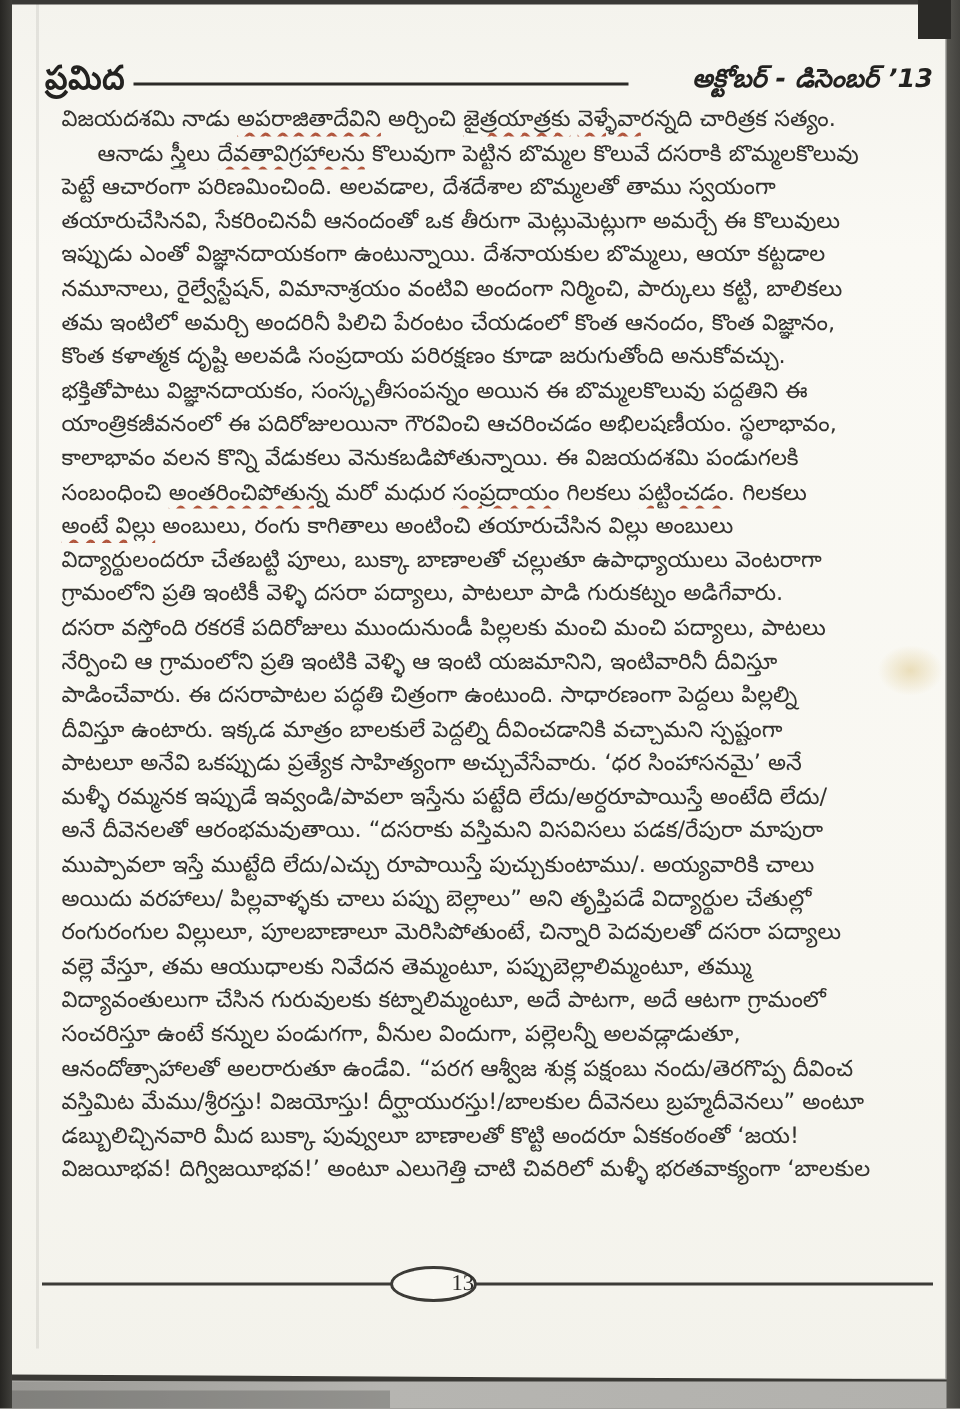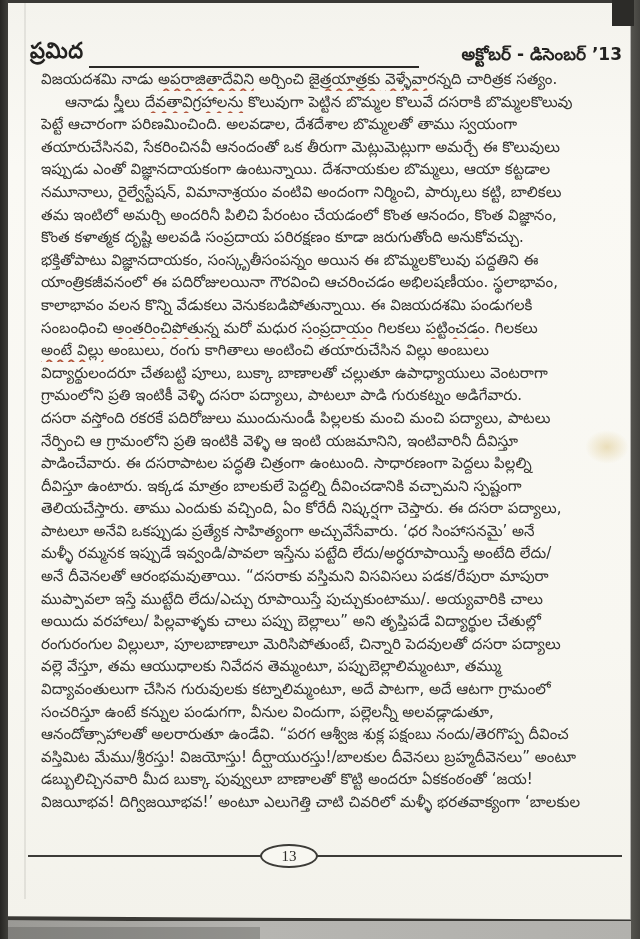--- a/index.html
+++ b/index.html
@@ -24,40 +24,40 @@
     background:#3a3935;transform:rotate(0.3deg);}
   .below-paper{position:absolute;left:0;right:0;top:921px;bottom:0;
     background:linear-gradient(90deg,#999894,#b6b5b1 40%,#b2b1ad);}
   .corner-shadow{position:absolute;left:0;bottom:0;width:260px;height:12px;background:rgba(80,79,76,.35);}
   .fold{position:absolute;left:16px;top:0;bottom:20px;width:2px;background:rgba(120,118,110,.14);}
   .stain{position:absolute;left:577px;top:428px;width:44px;height:34px;border-radius:50%;
     background:radial-gradient(ellipse at center,rgba(216,190,118,.45),rgba(216,190,118,0) 70%);}
 
   
   .header{position:absolute;left:30px;right:18px;top:40px;height:28px;
-    display:flex;align-items:flex-end;color:#232220;}
+    display:flex;align-items:center;color:#232220;}
   .masthead{font-weight:900;font-size:21px;letter-spacing:.5px;flex:0 0 auto;
     transform:scaleY(1.05);}
   .rule{flex:1 1 auto;height:2px;background:#2b2a27;margin:4px 8px 0 6px;max-width:330px;}
-  .issue{font-weight:bold;font-size:17px;margin-left:auto;white-space:nowrap;}
+  .issue{font-weight:bold;font-size:17px;margin-left:auto;white-space:nowrap;font-style:italic;}
 
   
   .article{position:absolute;left:30px;right:16px;top:68px;color:var(--ink);
     font-size:15px;line-height:22.6px;text-align:justify;}
   .line{white-space:nowrap;overflow:hidden;height:22.6px;margin-left:11px;}
   .line.indent{padding-left:24px;}
   .pen{text-decoration-line:underline;text-decoration-style:wavy;
     text-decoration-color:var(--pen);text-decoration-thickness:1.5px;text-underline-offset:4px;}
 
   
   .footer{position:absolute;left:28px;right:18px;top:844px;height:26px;}
   .footer-line{position:absolute;left:0;right:0;top:11px;height:2px;background:#3c3b37;}
   .pagenum-oval{position:absolute;left:232px;top:0;width:58px;height:24px;
     border:2px solid #3c3b37;border-radius:50%;background:var(--paper);
-    display:flex;align-items:center;justify-content:center;
+    display:flex;align-items:center;justify-content:flex-end;
     font-family:"Liberation Serif",serif;font-size:15px;color:#2c2b28;}
 </style>
 </head>
 <body>
 
 <div class="scan">
 
   <div class="paper">
     <div class="fold"></div>
     <div class="stain"></div>
@@ -82,21 +82,20 @@
       <div class="line">యాంత్రికజీవనంలో ఈ పదిరోజులయినా గౌరవించి ఆచరించడం అభిలషణీయం. స్థలాభావం,</div>
       <div class="line">కాలాభావం వలన కొన్ని వేడుకలు వెనుకబడిపోతున్నాయి. ఈ విజయదశమి పండుగలకి</div>
       <div class="line">సంబంధించి <span class="pen">అంతరించిపోతున్న</span> మరో మధుర <span class="pen">సంప్రదాయం</span> గిలకలు <span class="pen">పట్టించడం</span>. గిలకలు</div>
       <div class="line"><span class="pen">అంటే విల్లు</span> అంబులు, రంగు కాగితాలు అంటించి తయారుచేసిన విల్లు అంబులు</div>
       <div class="line">విద్యార్థులందరూ చేతబట్టి పూలు, బుక్కా బాణాలతో చల్లుతూ ఉపాధ్యాయులు వెంటరాగా</div>
       <div class="line">గ్రామంలోని ప్రతి ఇంటికీ వెళ్ళి దసరా పద్యాలు, పాటలూ పాడి గురుకట్నం అడిగేవారు.</div>
       <div class="line">దసరా వస్తోంది రకరకే పదిరోజులు ముందునుండీ పిల్లలకు మంచి మంచి పద్యాలు, పాటలు</div>
       <div class="line">నేర్పించి ఆ గ్రామంలోని ప్రతి ఇంటికి వెళ్ళి ఆ ఇంటి యజమానిని, ఇంటివారినీ దీవిస్తూ</div>
       <div class="line">పాడించేవారు. ఈ దసరాపాటల పద్ధతి చిత్రంగా ఉంటుంది. సాధారణంగా పెద్దలు పిల్లల్ని</div>
       <div class="line">దీవిస్తూ ఉంటారు. ఇక్కడ మాత్రం బాలకులే పెద్దల్ని దీవించడానికి వచ్చామని స్పష్టంగా</div>
-      <div class="line">తెలియచేస్తారు. తాము ఎందుకు వచ్చింది, ఏం కోరేదీ నిష్కర్షగా చెప్తారు. ఈ దసరా పద్యాలు,</div>
       <div class="line">పాటలూ అనేవి ఒకప్పుడు ప్రత్యేక సాహిత్యంగా అచ్చువేసేవారు. ‘ధర సింహాసనమై’ అనే</div>
       <div class="line">మళ్ళీ రమ్మనక ఇప్పుడే ఇవ్వండి/పావలా ఇస్తేను పట్టేది లేదు/అర్ధరూపాయిస్తే అంటేది లేదు/</div>
       <div class="line">అనే దీవెనలతో ఆరంభమవుతాయి. “దసరాకు వస్తిమని విసవిసలు పడక/రేపురా మాపురా</div>
       <div class="line">ముప్పావలా ఇస్తే ముట్టేది లేదు/ఎచ్చు రూపాయిస్తే పుచ్చుకుంటాము/. అయ్యవారికి చాలు</div>
       <div class="line">అయిదు వరహాలు/ పిల్లవాళ్ళకు చాలు పప్పు బెల్లాలు” అని తృప్తిపడే విద్యార్థుల చేతుల్లో</div>
       <div class="line">రంగురంగుల విల్లులూ, పూలబాణాలూ మెరిసిపోతుంటే, చిన్నారి పెదవులతో దసరా పద్యాలు</div>
       <div class="line">వల్లె వేస్తూ, తమ ఆయుధాలకు నివేదన తెమ్మంటూ, పప్పుబెల్లాలిమ్మంటూ, తమ్ము</div>
       <div class="line">విద్యావంతులుగా చేసిన గురువులకు కట్నాలిమ్మంటూ, అదే పాటగా, అదే ఆటగా గ్రామంలో</div>
       <div class="line">సంచరిస్తూ ఉంటే కన్నుల పండుగగా, వీనుల విందుగా, పల్లెలన్నీ అలవడ్లాడుతూ,</div>
       <div class="line">ఆనందోత్సాహాలతో అలరారుతూ ఉండేవి. “పరగ ఆశ్వీజ శుక్ల పక్షంబు నందు/తెరగొప్ప దీవించ</div>

